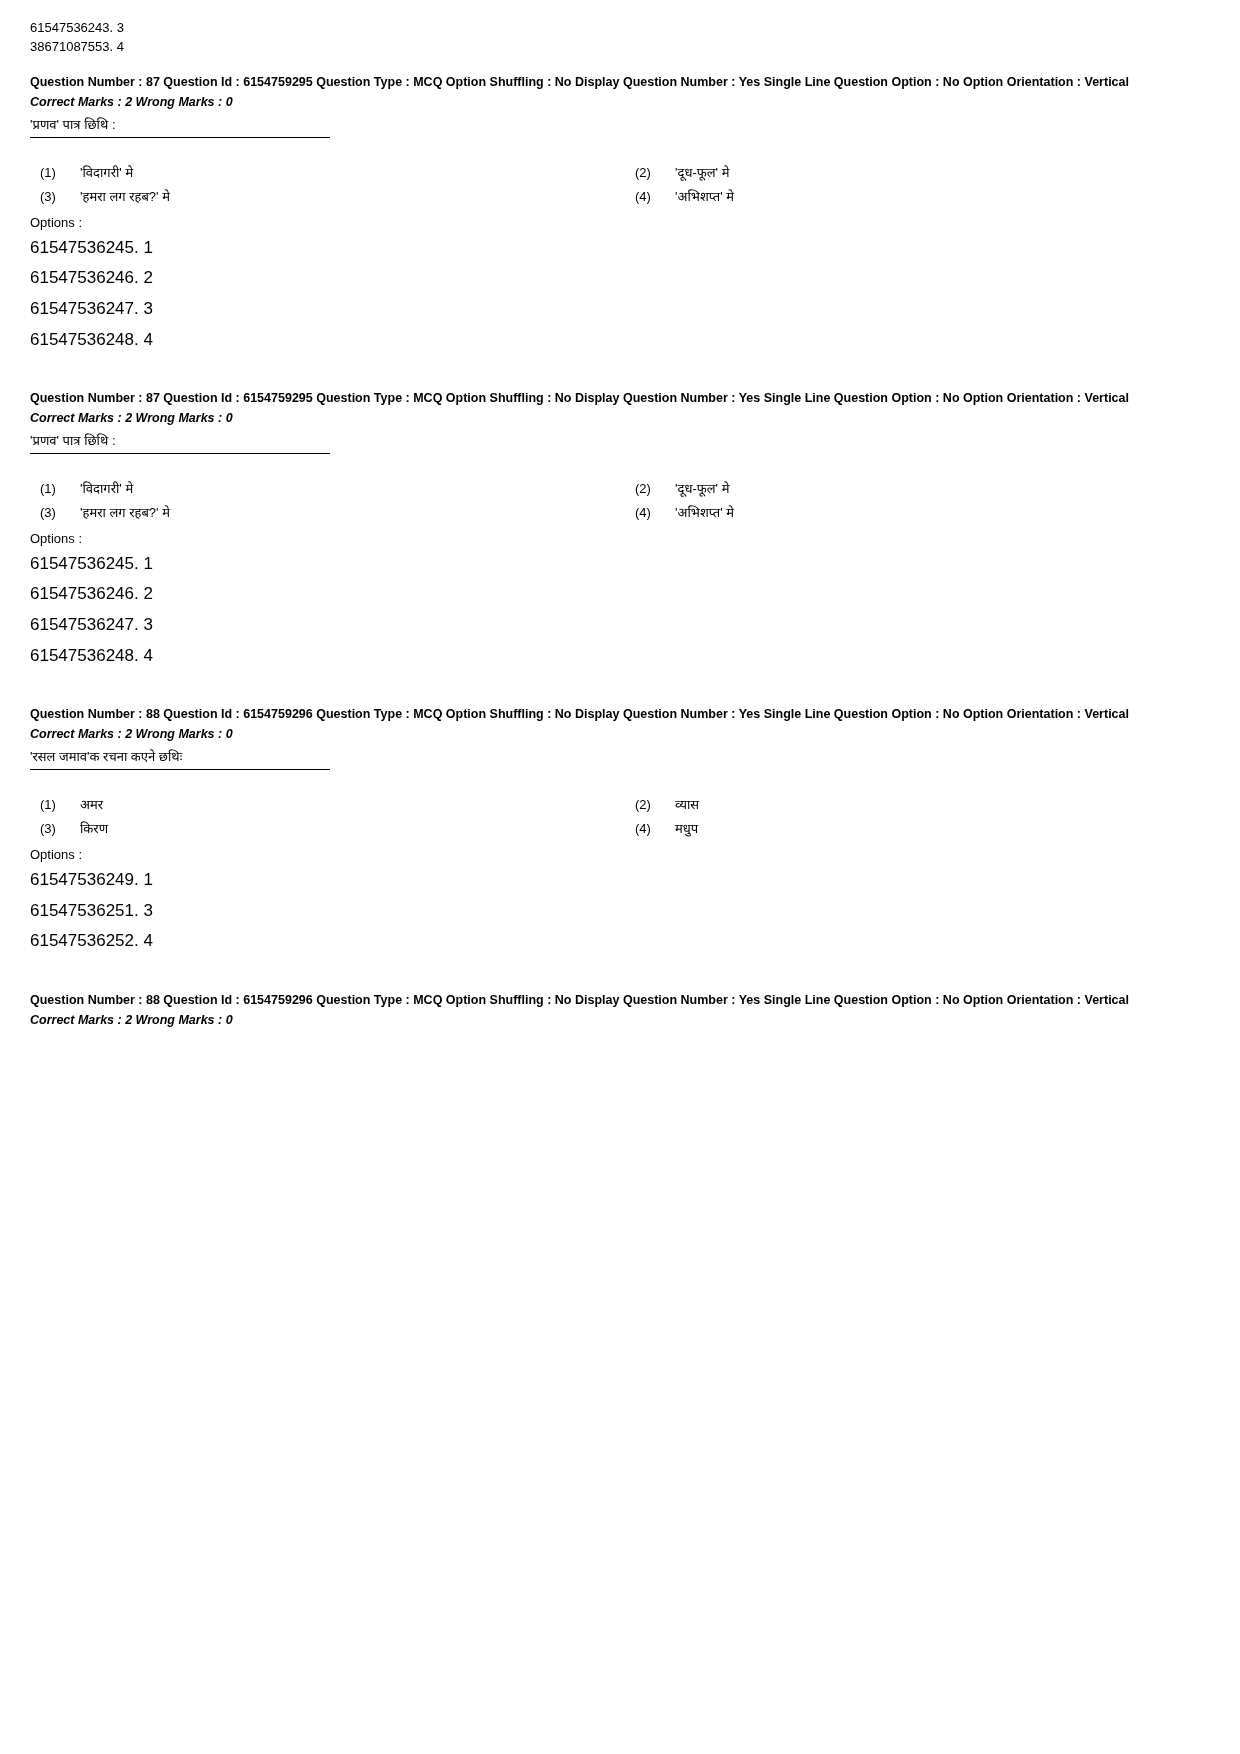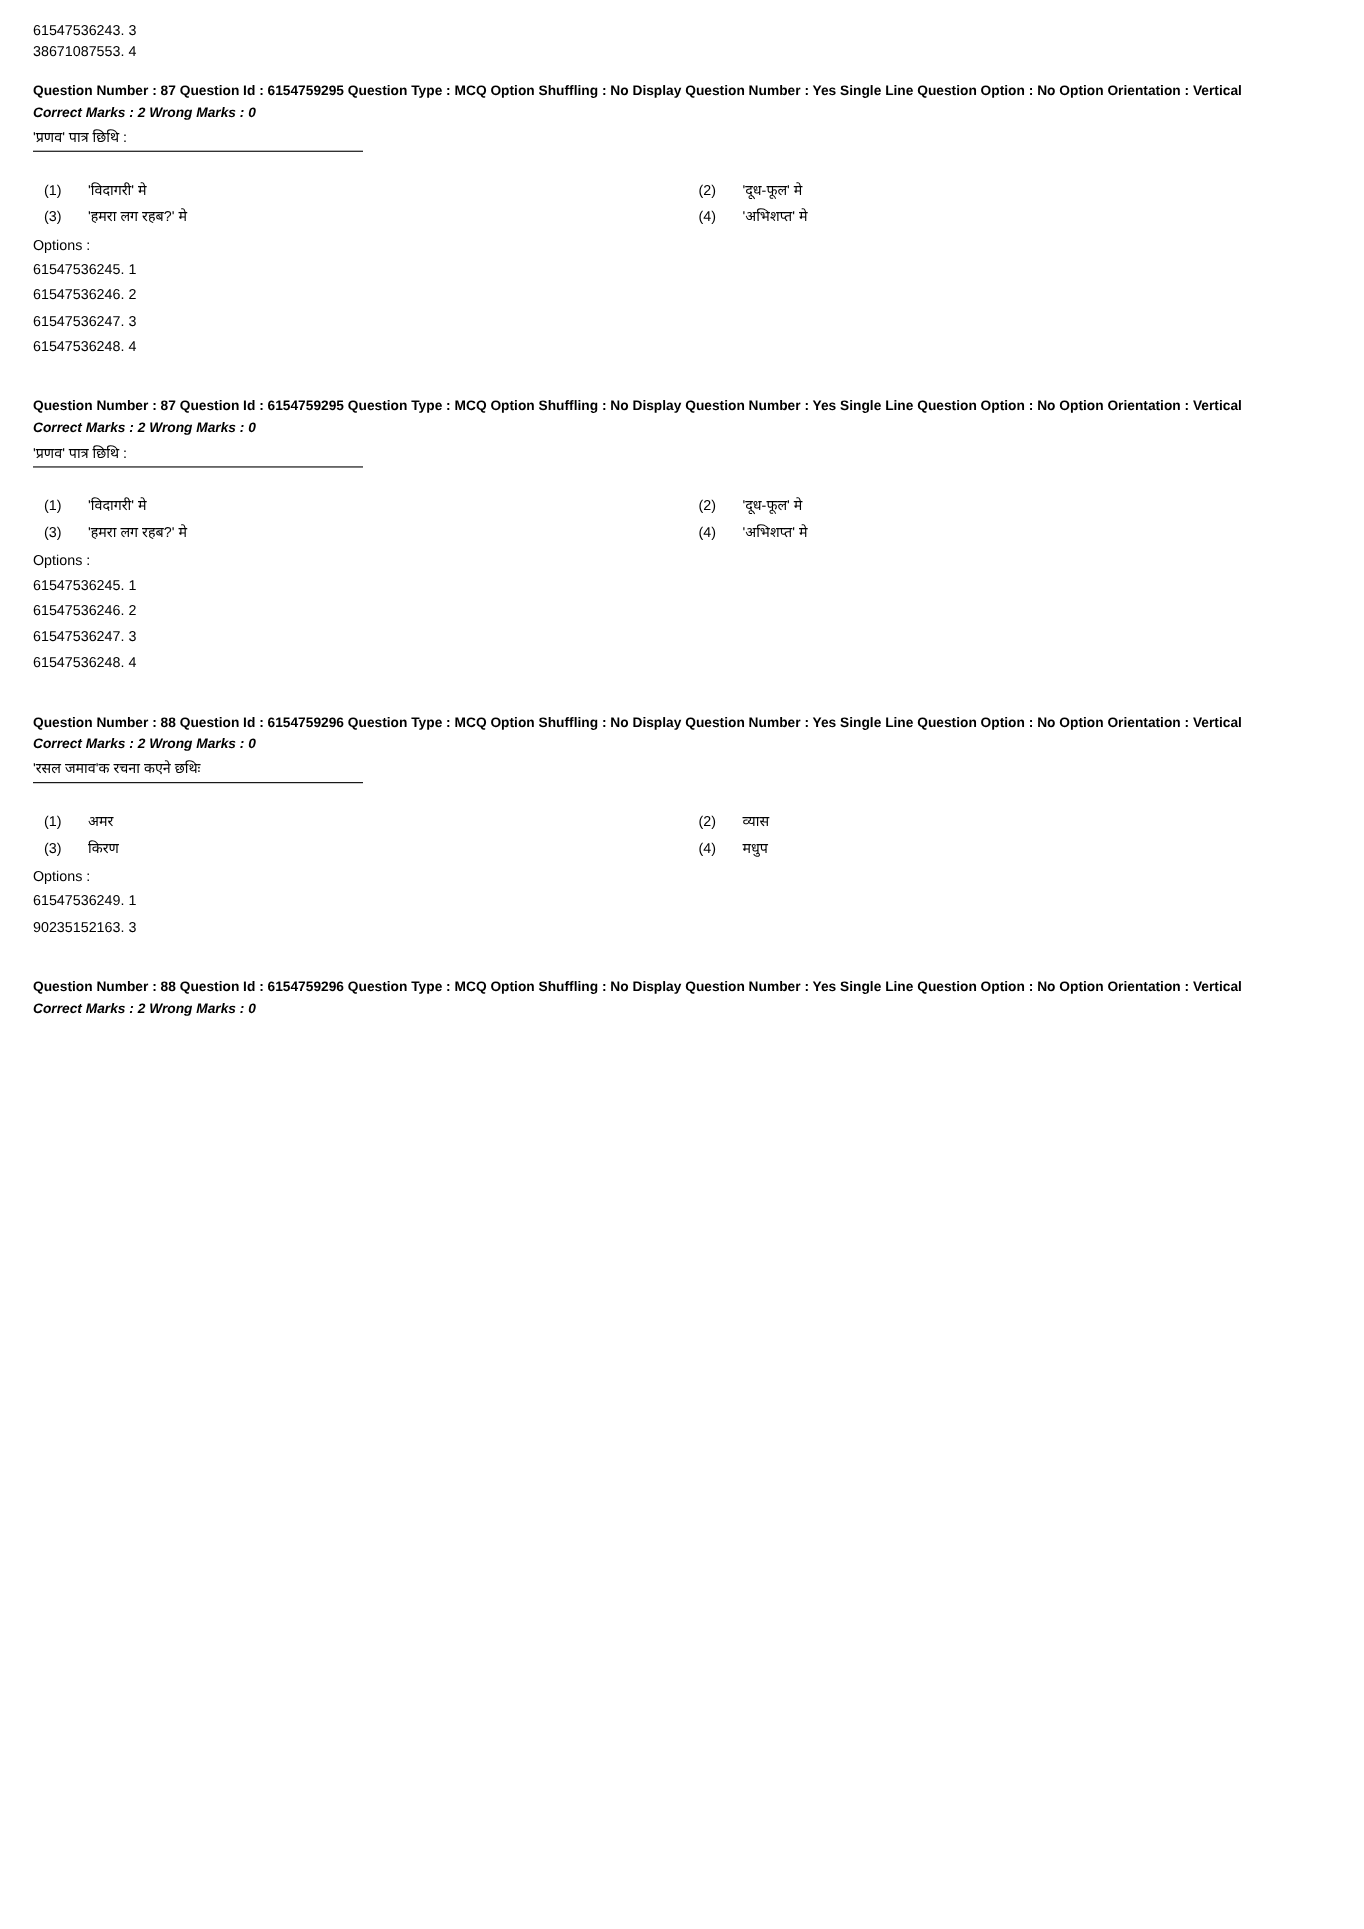--- a/index.html
+++ b/index.html
@@ -47,21 +47,21 @@
     .option-num {
       min-width: 28px;
       font-weight: normal;
     }
     .options-label {
       font-weight: normal;
       font-size: 13px;
       margin-bottom: 3px;
     }
     .option-ids {
-      font-size: 13px;
+      font-size: 17px;
       line-height: 1.8;
     }
   </style>
 </head>
 <body>
 
 
 
 
 <div class="top-ids">61547536243.  3</div>
@@ -131,21 +131,22 @@
         <div class="option-item">
           <span class="option-num">(3)</span>
           <span>किरण</span>
         </div>
         <div class="option-item">
           <span class="option-num">(4)</span>
           <span>मधुप</span>
         </div>
       </div><div class="options-label">Options :</div><div class="option-ids">
         <div>61547536249.  1</div>
-        <div>90235152163.  3</div>
+        <div>61547536251.  3</div>
+        <div>61547536252.  4</div>
       </div></div>
     <div style="height: 16px;"></div>
     <div class="question-block">
       <div class="question-meta">Question Number : 88  Question Id : 6154759296  Question Type : MCQ  Option Shuffling : No  Display Question Number : Yes  Single Line Question Option : No  Option Orientation : Vertical</div>
       <div class="correct-marks">Correct Marks : 2  Wrong Marks : 0</div>
     </div>
     <div style="height: 16px;"></div>
   </div>
 
 

